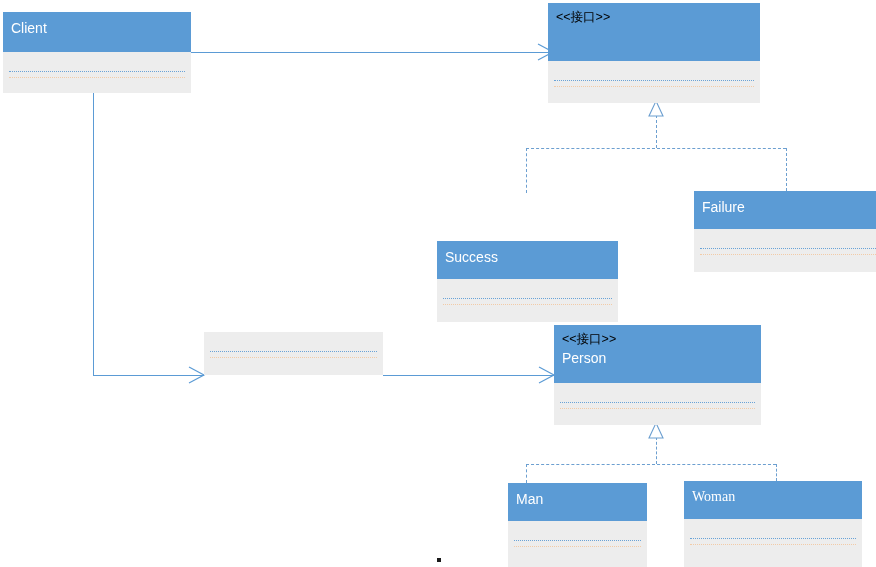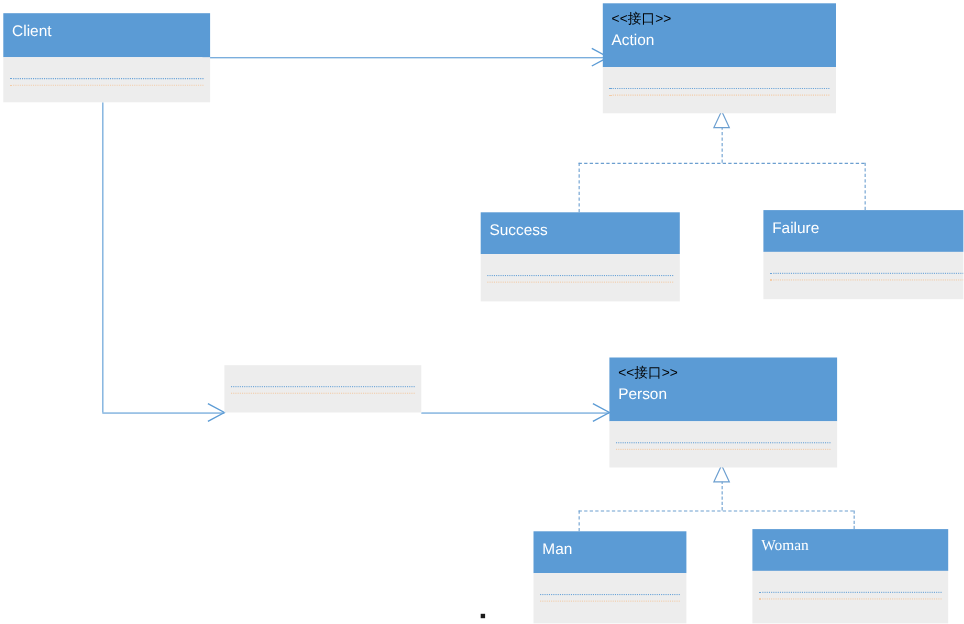--- a/index.html
+++ b/index.html
@@ -141,30 +141,29 @@
     </div>
     <div class="uml-body" style="height:41px;">
       <div class="uml-sep attrs"></div>
       <div class="uml-sep ops"></div>
     </div>
   </div>
 
   <div class="uml-class" style="left:548px; top:3px; width:212px; height:100px;">
     <div class="uml-header" style="height:58px;">
       <span class="uml-stereotype">&lt;&lt;接口&gt;&gt;</span>
-      <span class="uml-name">Action</span>
     </div>
     <div class="uml-body" style="height:42px;">
       <div class="uml-sep attrs"></div>
       <div class="uml-sep ops"></div>
     </div>
   </div>
 
   <div class="uml-class" style="left:437px; top:193px; width:181px; height:81px;">
-    <div class="uml-header" style="height:38px;">
+    <div class="uml-header" style="height:38px;margin-top:48px;">
       <span class="uml-name">Success</span>
     </div>
     <div class="uml-body" style="height:43px;">
       <div class="uml-sep attrs"></div>
       <div class="uml-sep ops"></div>
     </div>
   </div>
 
   <div class="uml-class" style="left:694px; top:191px; width:190px; height:81px;">
     <div class="uml-header" style="height:38px;">
@@ -187,21 +186,21 @@
     <div class="uml-header" style="height:58px;">
       <span class="uml-stereotype">&lt;&lt;接口&gt;&gt;</span>
       <span class="uml-name">Person</span>
     </div>
     <div class="uml-body" style="height:42px;">
       <div class="uml-sep attrs"></div>
       <div class="uml-sep ops"></div>
     </div>
   </div>
 
-  <div class="uml-class" style="left:437px; top:483px; width:187px; height:84px;padding-left:48px;">
+  <div class="uml-class" style="left:460px; top:483px; width:187px; height:84px;padding-left:48px;">
     <div class="uml-header" style="height:38px;">
       <span class="uml-name">Man</span>
     </div>
     <div class="uml-body" style="height:46px;">
       <div class="uml-sep attrs"></div>
       <div class="uml-sep ops"></div>
     </div>
   </div>
 
   <div class="uml-class" style="left:684px; top:481px; width:178px; height:86px;">

